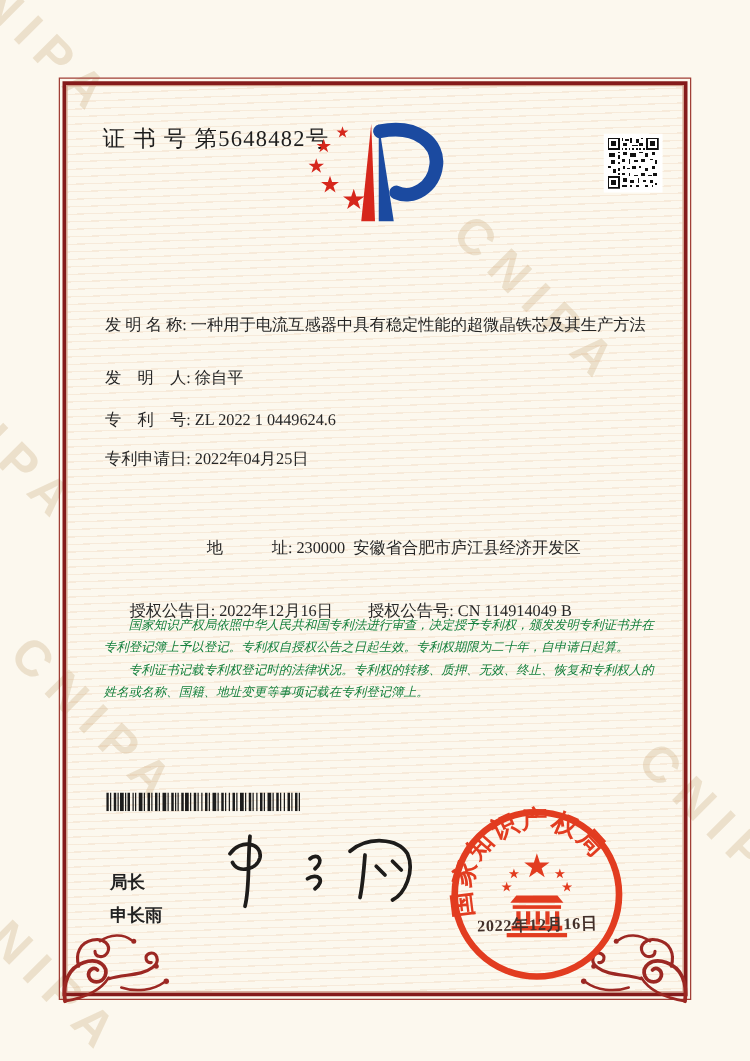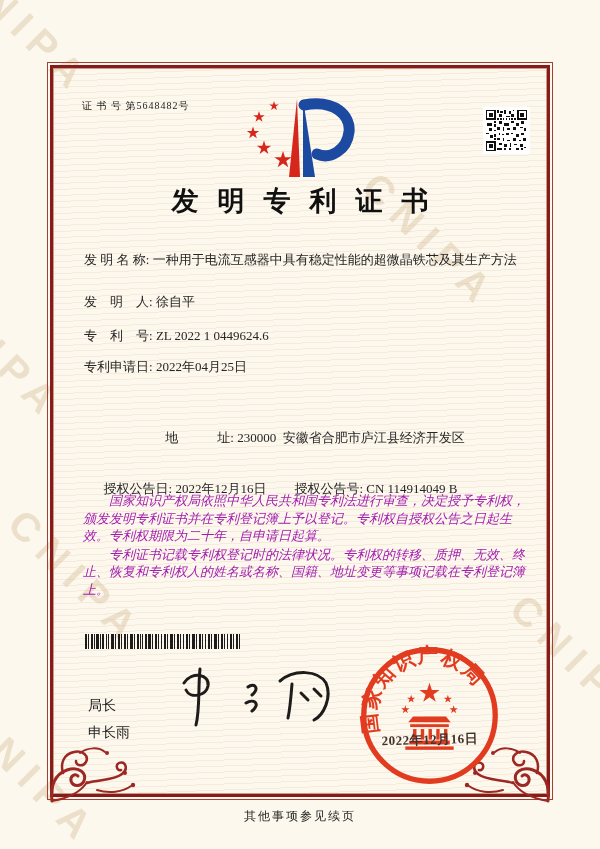--- a/index.html
+++ b/index.html
@@ -18,36 +18,36 @@
   
   .frame{position:absolute;left:47px;top:62px;right:47px;bottom:49px;border:1px solid #a03f36;z-index:2;}
   .frame2{position:absolute;inset:2px;border:3px solid #851b1b;}
   .frame3{position:absolute;inset:0;border:1px solid #cf9a84;
     background:repeating-linear-gradient(178deg, rgba(222,166,118,0.17) 0 1px, rgba(255,255,255,0) 1px 6px);}
   .flourish{position:absolute;bottom:44px;z-index:4;}
   .flourish.left{left:47px;}
   .flourish.right{right:47px;transform:scaleX(-1);}
   
   .content{position:absolute;inset:0;z-index:5;}
-  .cert-no{position:absolute;left:82px;top:99px;font-size:10px;letter-spacing:1px;color:#1d1d1d;white-space:pre;}
+  .cert-no{position:absolute;left:82px;top:99px;font-size:18px;letter-spacing:1px;color:#1d1d1d;white-space:pre;}
   .logo{position:absolute;left:233px;top:96px;}
   .qr{position:absolute;left:483px;top:107px;width:47px;height:47px;background:#fff;padding:3px;box-sizing:border-box;}
   .title{position:absolute;left:0;top:183px;width:100%;text-align:center;
     font-size:27px;font-weight:bold;letter-spacing:19px;text-indent:19px;color:#101010;}
   .row{position:absolute;left:84px;width:462px;font-size:13px;color:#262626;white-space:pre;}
   .r1{top:251px;} .r2{top:293px;} .r3{top:327px;} .r4{top:358px;}
   .r5{top:394px;} .r6{top:429px;text-align:center;} .r7{top:464px;}
   .pair2{margin-left:28px;margin-top:36px;}
-  .paras{position:absolute;left:83px;top:492px;width:442px;font-size:13px;line-height:17.5px;
-    font-style:italic;color:#a21caf;}
+  .paras{position:absolute;left:83px;top:492px;width:442px;font-size:10px;line-height:17.5px;
+    font-style:italic;color:#15803d;}
   .paras p{margin:0 0 1px 0;text-indent:2em;}
   .barcode{position:absolute;left:85px;top:634px;}
   .signature{position:absolute;left:162px;top:657px;}
   .officer{position:absolute;left:88px;top:692px;font-family:"Liberation Sans","DejaVu Sans",sans-serif;
-    font-weight:normal;font-size:14px;line-height:27px;color:#222;}
+    font-weight:bold;font-size:14px;line-height:27px;color:#222;}
   .seal{position:absolute;left:357px;top:643px;}
   .seal-date{position:absolute;left:360px;top:731px;width:140px;text-align:center;
     font-size:13px;font-weight:bold;color:#43302a;letter-spacing:0.5px;transform:rotate(-1.5deg);z-index:6;}
   .page-num{position:absolute;left:0;top:776px;width:100%;text-align:center;font-size:11px;color:#2e2e2e;}
   .foot-note{position:absolute;left:0;top:808px;width:100%;text-align:center;font-size:12px;color:#262626;letter-spacing:2px;}
 </style>
 </head>
 <body>
 
 <div class="page">
@@ -177,21 +177,20 @@
           <rect x="24" y="24" width="2" height="2"></rect>
           <rect x="27" y="26" width="1" height="1"></rect>
         <rect x="8" y="27" width="3" height="1"></rect>
           <rect x="13" y="27" width="1" height="1"></rect>
           <rect x="16" y="27" width="2" height="1"></rect>
           <rect x="21" y="27" width="2" height="1"></rect>
           <rect x="25" y="27" width="1" height="1"></rect>
       </g>
     </svg>
 
-    <div class="title">发明专利证书</div>
 
     <div class="row r1"><span>发 明 名 称: </span><span>一种用于电流互感器中具有稳定性能的超微晶铁芯及其生产方法</span></div>
     <div class="row r2"><span>发　明　人: </span><span>徐自平</span></div>
     <div class="row r3"><span>专　利　号: </span><span>ZL 2022 1 0449624.6</span></div>
     <div class="row r4"><span>专利申请日: </span><span>2022年04月25日</span></div>
     <div class="row r6"><span>地　　　址: </span><span>230000  安徽省合肥市庐江县经济开发区</span></div>
     <div class="row r7">
       <span>授权公告日: </span><span>2022年12月16日</span><span class="pair2">授权公告号: </span><span>CN 114914049 B</span>
     </div>
 
@@ -294,16 +293,15 @@
         <rect x="66" y="89" width="3.5" height="11"></rect>
         <rect x="74" y="89" width="3.5" height="11"></rect>
         <rect x="82" y="89" width="3.5" height="11"></rect>
         <rect x="90" y="89" width="3.5" height="11"></rect>
         <rect x="54" y="101" width="42" height="4"></rect>
         <rect x="50" y="107" width="50" height="3.5"></rect>
       </g>
     </svg>
     <div class="seal-date">2022年12月16日</div>
 
-    <div class="foot-note">其他事项参见续页</div>
 
   </div>
 </div>
 
 </body></html>

